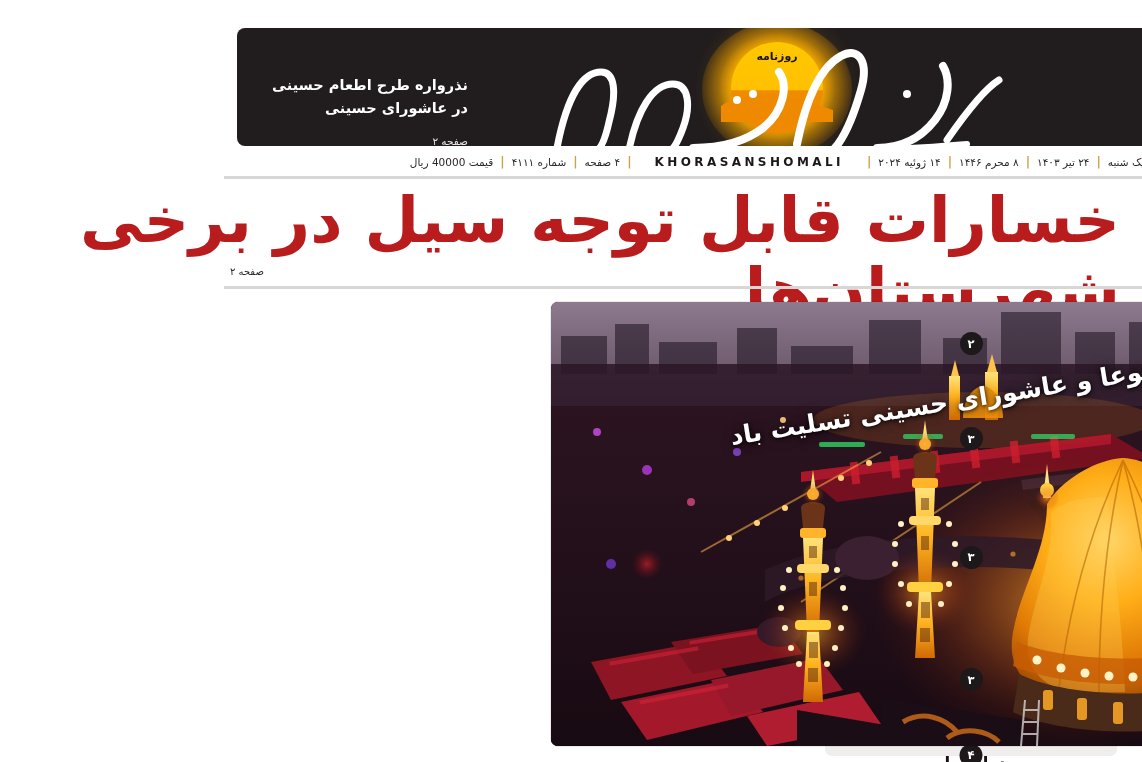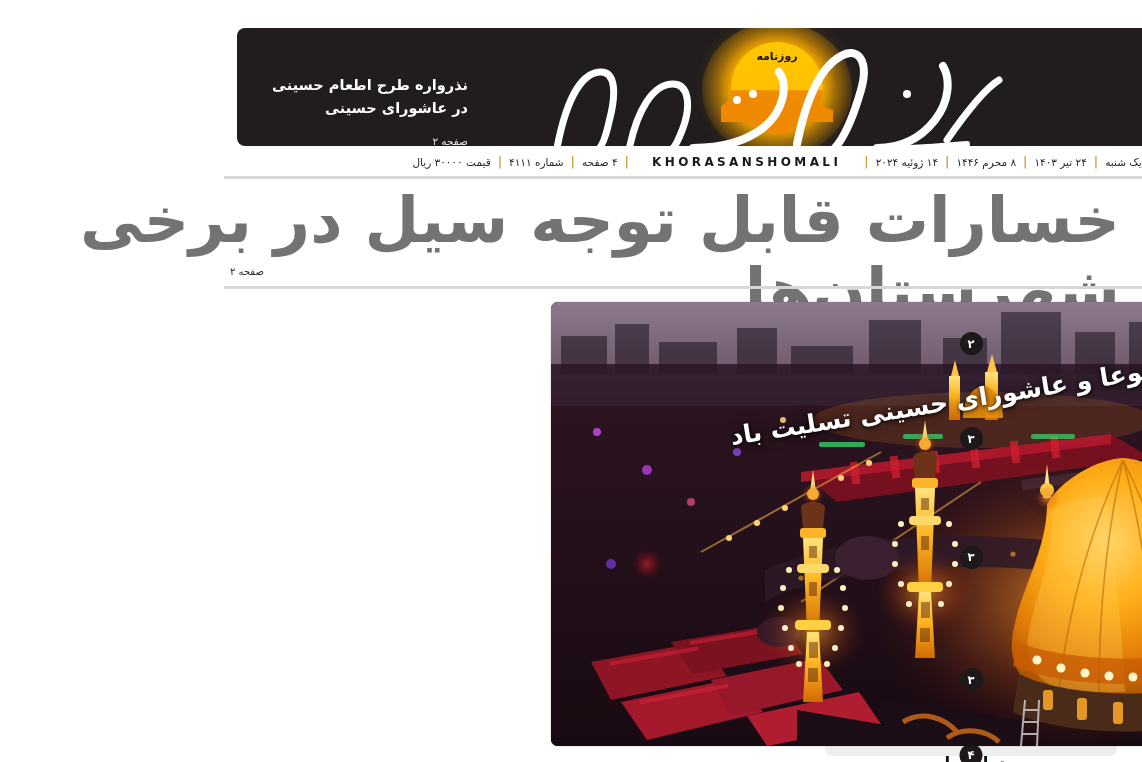--- a/index.html
+++ b/index.html
@@ -167,21 +167,21 @@
   
   .headline {
     position: absolute;
     right: 22px;
     top: 186px;
     width: 1100px;
     text-align: right;
     font-size: 63px;
     font-weight: bold;
     line-height: 1.12;
-    color: #737373;
+    color: #b91c1c;
     letter-spacing: -1px;
   }
   .headline-page {
     position: absolute;
     left: 24px;
     top: 266px;
     font-size: 10px;
     color: #2b2628;
   }
   .rule-under-headline {
@@ -390,21 +390,21 @@
       <span>۸ محرم ۱۴۴۶</span>
       <span class="sep">|</span>
       <span>۱۴ ژوئیه ۲۰۲۴</span>
       <span class="sep">|</span>
       <span class="latin">KHORASANSHOMALI</span>
       <span class="sep">|</span>
       <span>۴ صفحه</span>
       <span class="sep">|</span>
       <span>شماره ۴۱۱۱</span>
       <span class="sep">|</span>
-      <span>قیمت ۳۰۰۰۰ ریال</span>
+      <span>قیمت 40000 ریال</span>
     </div>
   </div>
 
   <div class="rule-grey"></div>
 
   <div class="headline">خسارات قابل توجه سیل در برخی شهرستان‌ها</div>
   <div class="headline-page">صفحه ۲</div>
   <div class="rule-under-headline"></div>
 
   <div class="sidebar">

